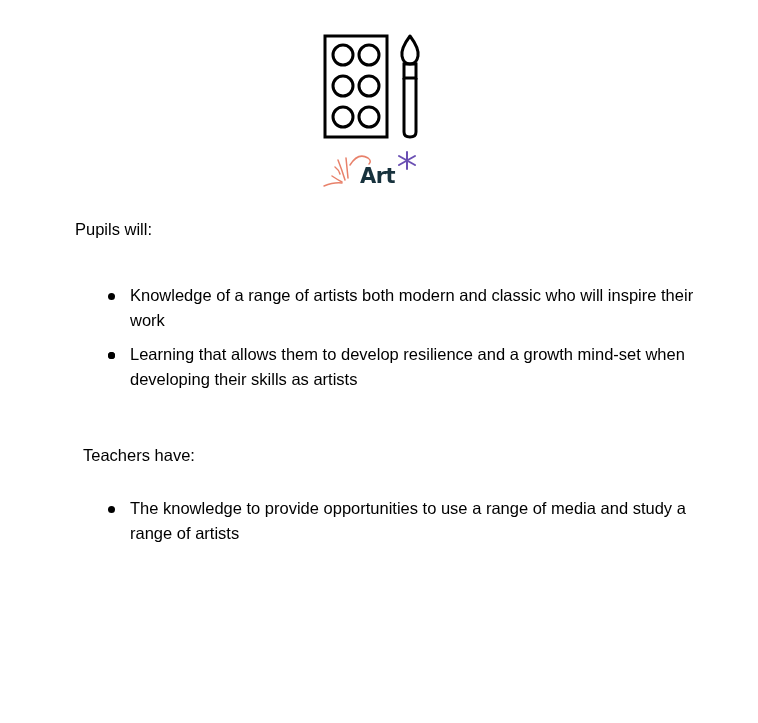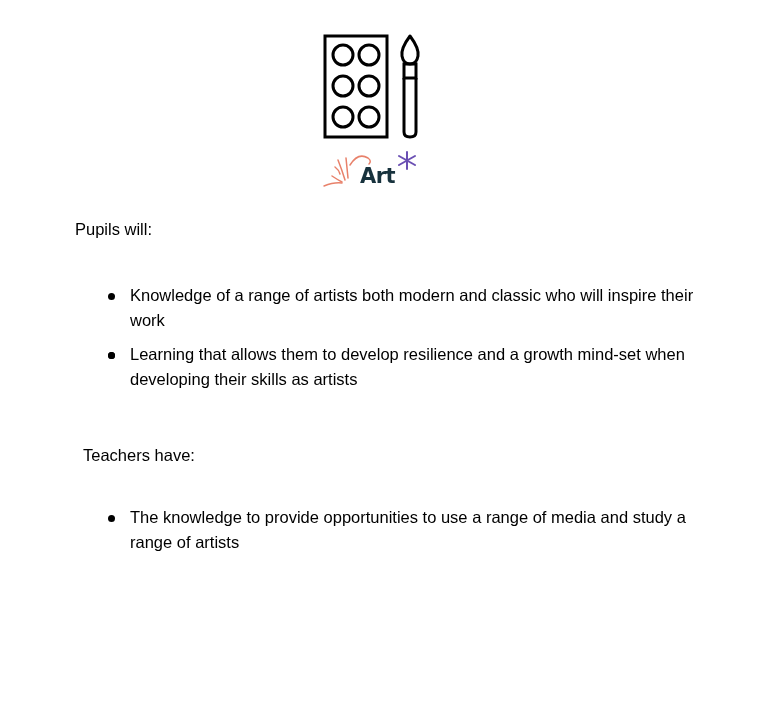--- a/index.html
+++ b/index.html
@@ -10,21 +10,21 @@
   .art-label { position:absolute; left:360px; top:164px; font-family:"DejaVu Sans", sans-serif;
                font-weight:bold; font-size:21px; color:#17323d; letter-spacing:-0.5px; }
   .content { position:absolute; left:75px; top:217px; width:640px; font-size:16.5px; line-height:25px; }
   .heading { margin:0; }
   ul { list-style:none; margin:7px; padding:0; }
   li { position:relative; padding-left:48px; }
   li .bullet { position:absolute; left:26px; top:10px; width:7px; height:7px; border-radius:50%; background:#000; }
   .pupils-heading { position:absolute; top:0; left:0; }
   .pupils-list { position:absolute; top:59px; left:0; width:620px; }
   .teachers-heading { position:absolute; top:226px; left:8px; }
-  .teachers-list { position:absolute; top:281px; left:0; width:620px; }
+  .teachers-list { position:absolute; top:272px; left:0; width:620px; }
   .gap { margin-bottom:9px; }
 </style>
 </head>
 <body>
 
 <div class="logo">
   <svg width="110" height="165" viewBox="0 0 110 165">
 
     <rect x="7" y="6" width="62" height="101" fill="none" stroke="#000" stroke-width="3"></rect>
     <circle cx="25" cy="25" r="10" fill="none" stroke="#000" stroke-width="3"></circle>

